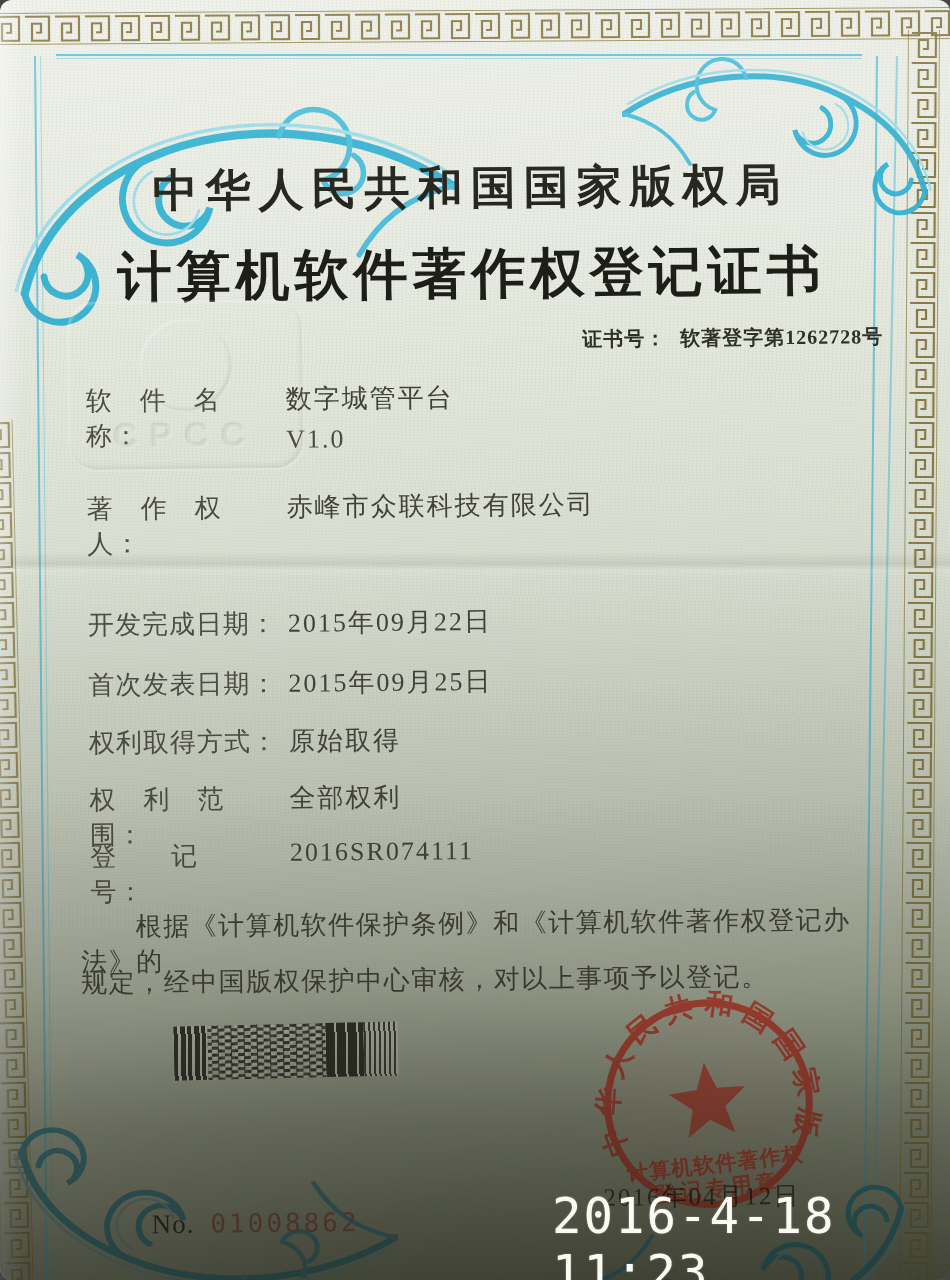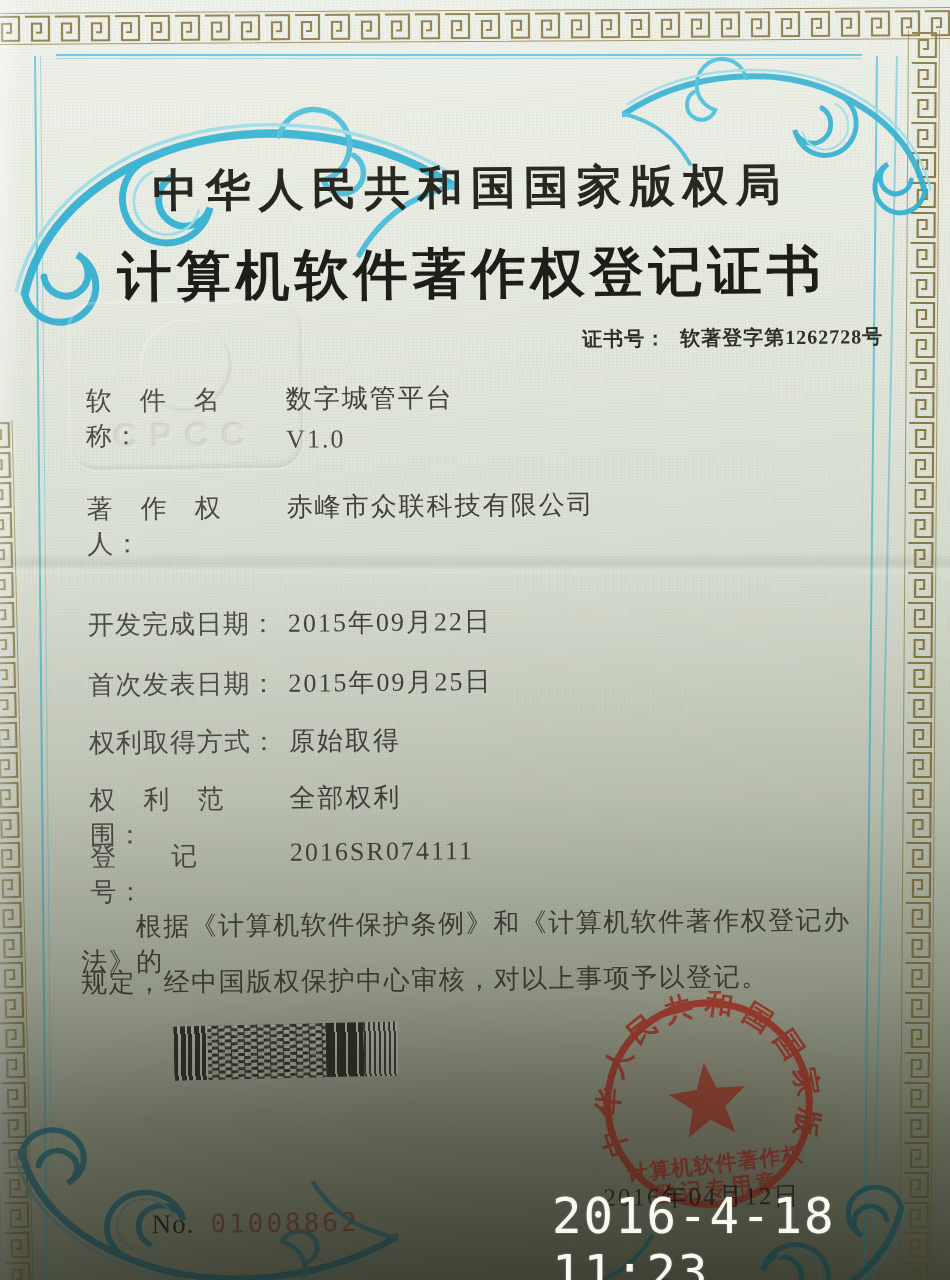--- a/index.html
+++ b/index.html
@@ -1,18 +1,18 @@
 <!DOCTYPE html>
 <html><head>
 <meta charset="utf-8">
 <style>
   html,body{margin:0;padding:0;width:950px;height:1280px;overflow:hidden;background:#444;}
   .photo{position:relative;width:950px;height:1280px;overflow:hidden;
     background:linear-gradient(174deg,#eff1e9 0%,#e9ece2 22%,#e2e6da 40%,#d8ddcf 55%,#cdd2c2 68%,#bfc4b1 78%,#aaaf99 88%,#8f947c 96%,#7d8169 100%);
-    font-family:"Liberation Serif","DejaVu Serif",serif;}
+    font-family:"Liberation Serif","DejaVu Serif",serif;border-radius:12px;}
   .texture{position:absolute;inset:0;z-index:0;pointer-events:none;
     background:
       repeating-linear-gradient(92deg,rgba(120,150,140,.055) 0 1px,transparent 1px 4px),
       repeating-linear-gradient(2deg,rgba(120,150,140,.05) 0 1px,transparent 1px 3px);}
   
   .gk{position:absolute;z-index:1;}
   .gk svg{display:block;width:100%;height:100%;}
   .gk-top{left:-8px;top:10px;width:966px;height:30px;transform:rotate(-0.35deg);
     border-top:1px solid rgba(139,122,62,.8);border-bottom:1px solid rgba(139,122,62,.8);}
   .gk-right{left:908px;top:30px;width:30px;height:1260px;transform:rotate(0.4deg);transform-origin:top center;

